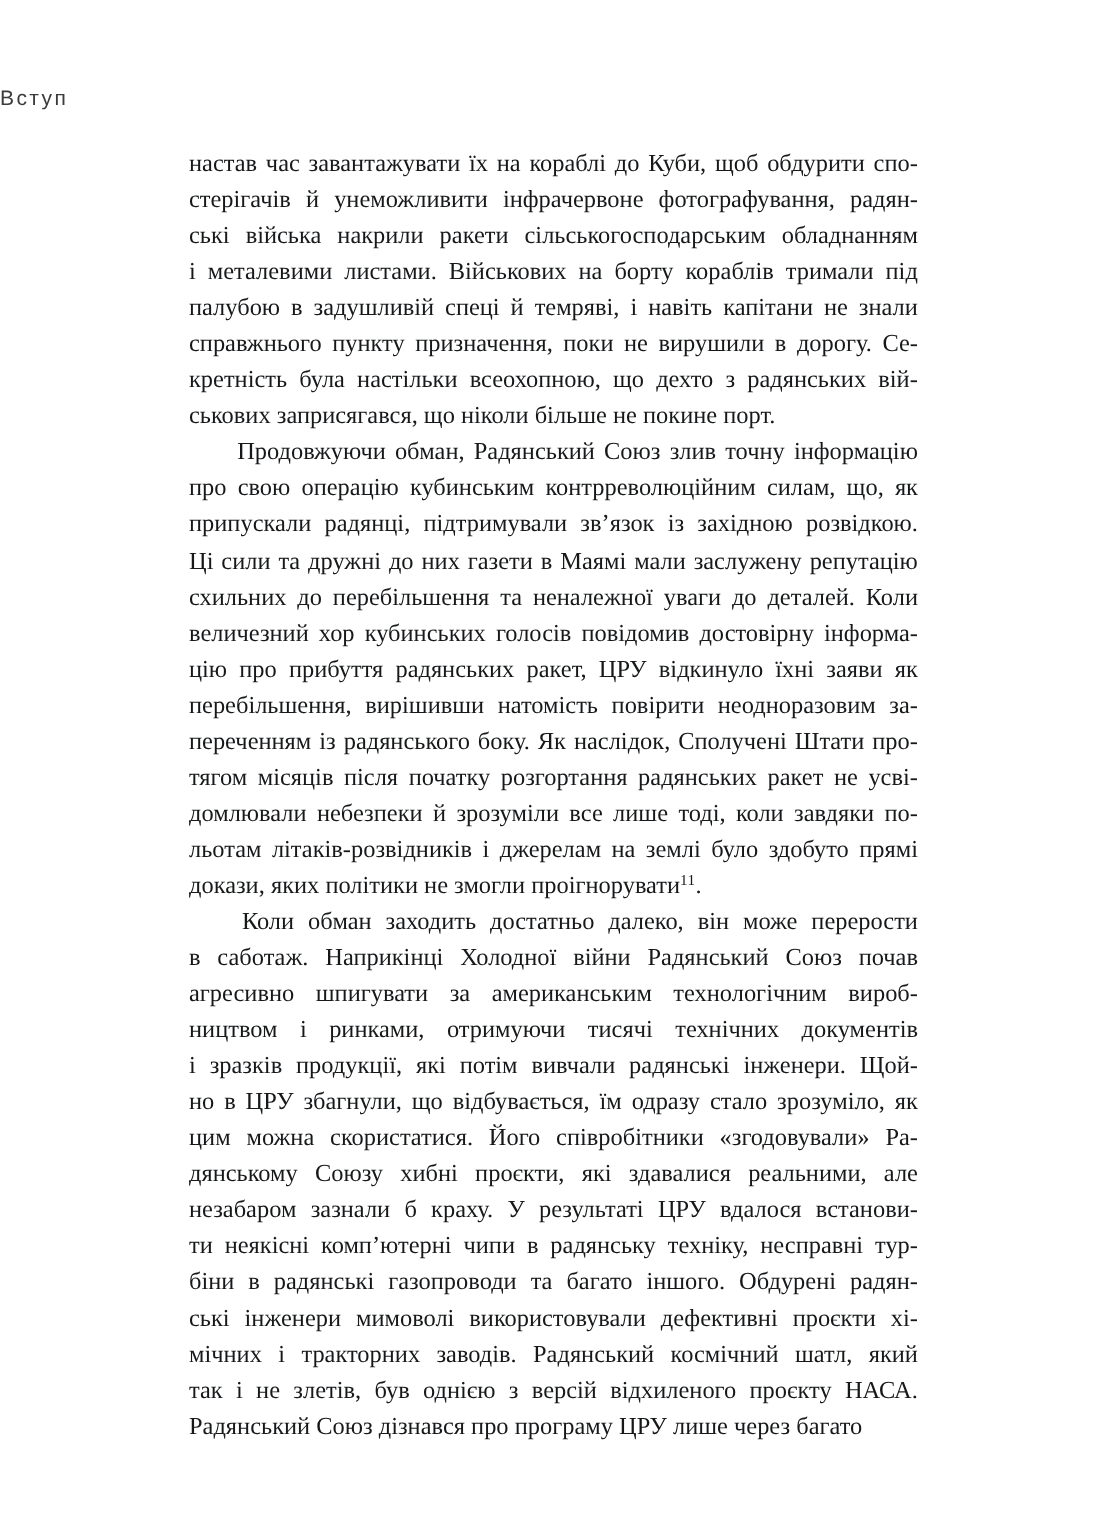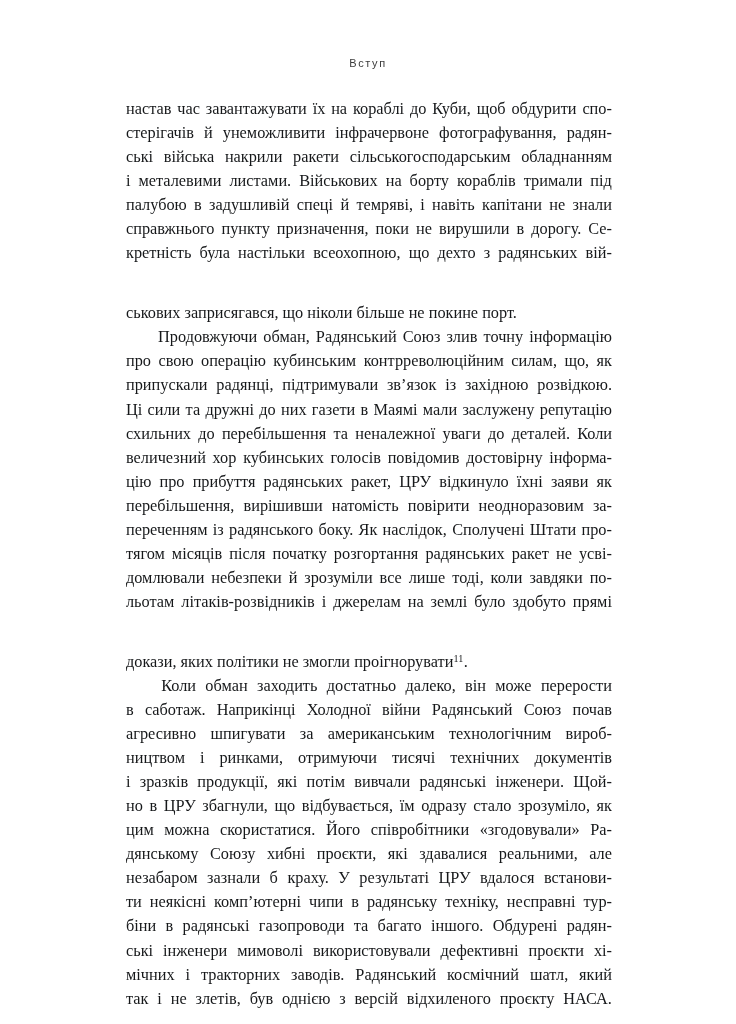--- a/index.html
+++ b/index.html
@@ -17,23 +17,23 @@
     overflow: hidden;
     box-sizing: border-box;
   }
 
   
   .running-head {
     position: absolute;
     top: 58px;
     left: 0;
     width: 736px;
-    text-align: center;
+    text-align: left;
     font-family: "Liberation Sans", sans-serif;
-    font-size: 11px;
+    font-size: 14px;
     letter-spacing: 1.6px;
     color: #ララ;
     color: #3b3b3b;
     line-height: 1;
   }
 
   
   .textblock {
     position: absolute;
     top: 97px;
@@ -66,21 +66,20 @@
   .line.j {
     display: flex;
     justify-content: space-between;
     width: 100%;
   }
   .line.j > span { white-space: pre; }
 
   
   .line.last {
     display: block;
-    margin-top: 36px;
   }
 
   .indent {
     display: inline-block;
     width: 26px;
   }
 
   sup.fn {
     font-size: 0.62em;
     vertical-align: 0.52em;

